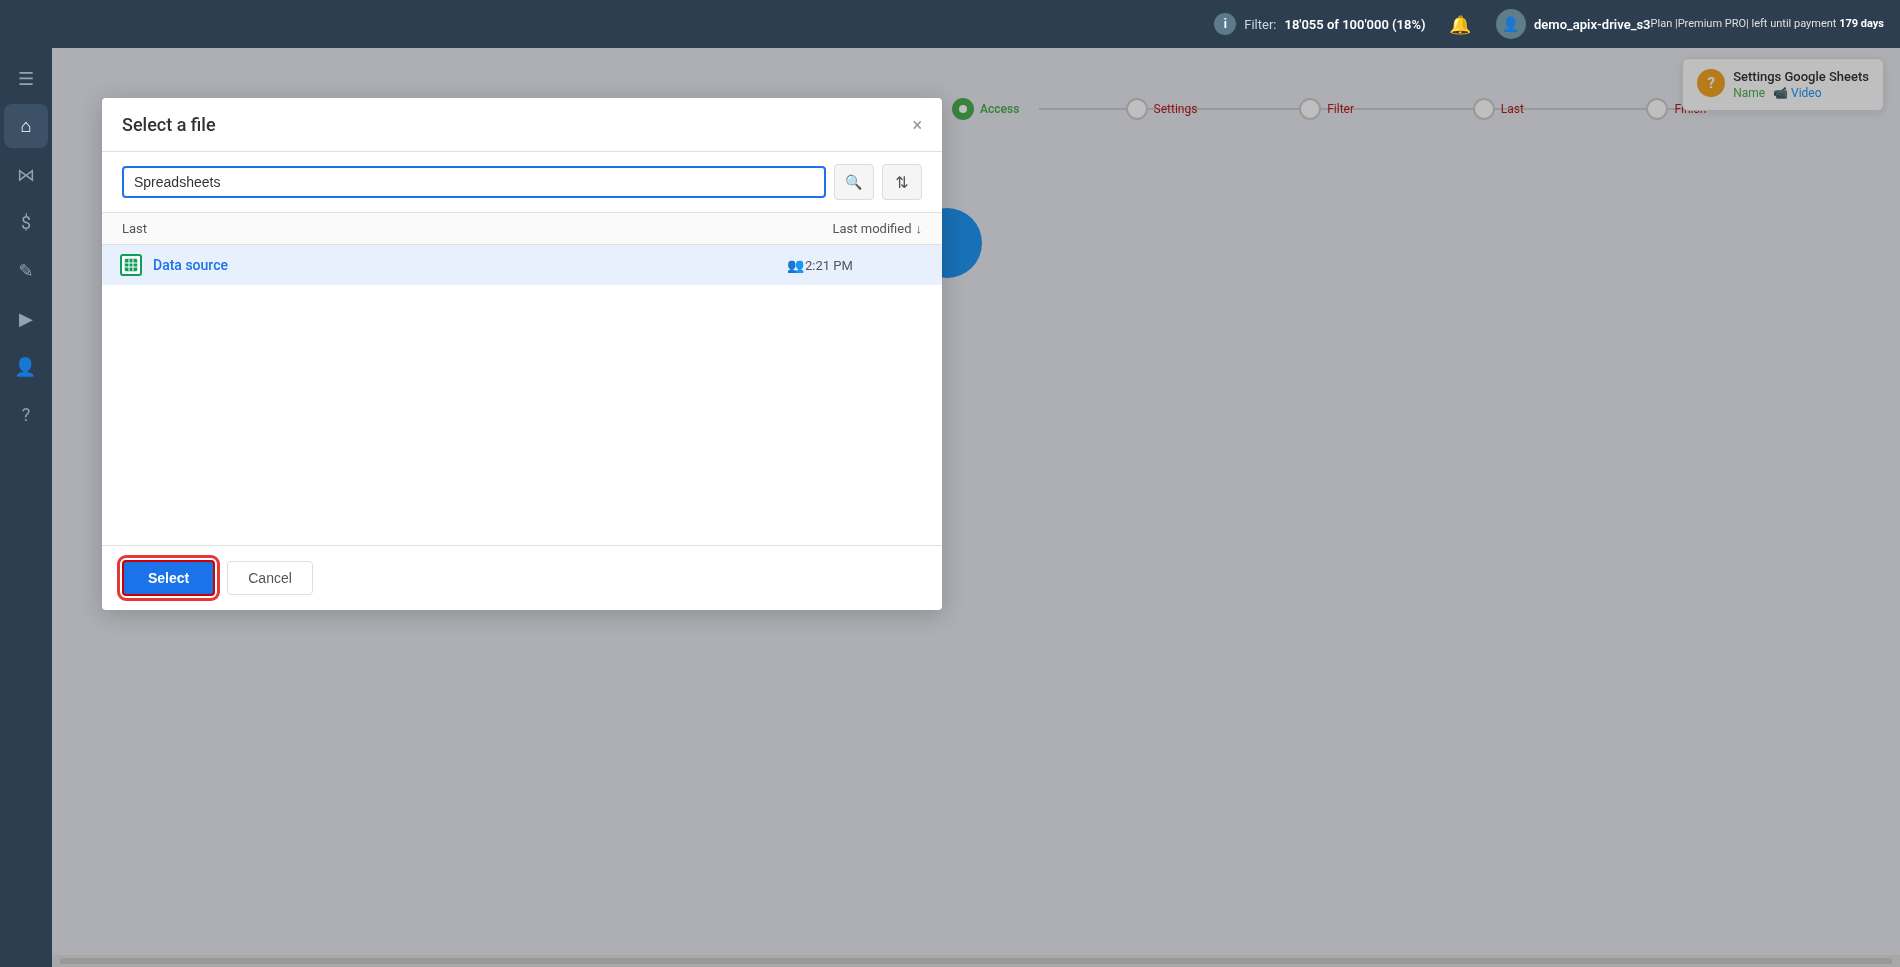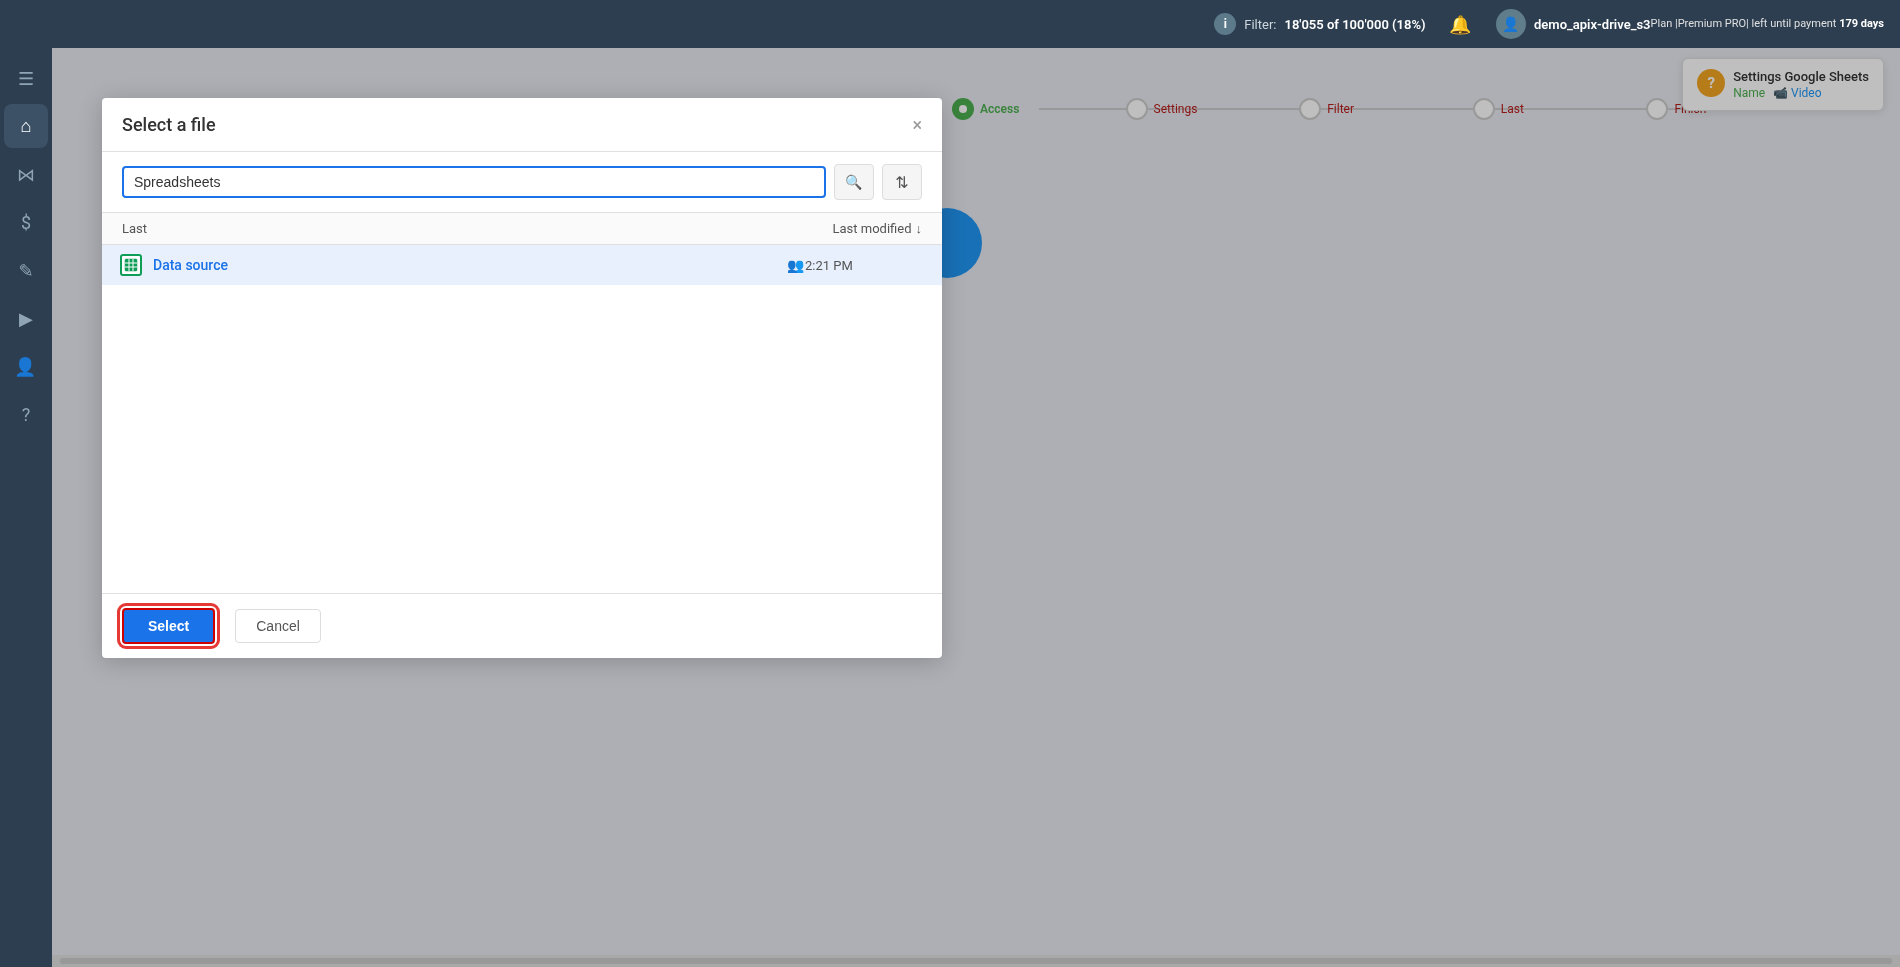--- a/index.html
+++ b/index.html
@@ -287,22 +287,21 @@
     }
     .file-name { flex: 1; color: #1a73e8; font-size: 14px; font-weight: 500; }
     .shared-icon { margin-left: 6px; color: #70757a; font-size: 14px; }
     .file-modified { color: #555; font-size: 13px; width: 120px; text-align: left; }
 
     .modal-footer {
       display: flex;
       align-items: center;
       padding: 14px 20px;
       border-top: 1px solid #e0e0e0;
-      gap: 20px;
-      margin-top: 48px;
+      gap: 12px;
     }
     .btn-select {
       background: #1a73e8;
       color: #fff;
       border: 2px solid #c00;
       border-radius: 4px;
       padding: 8px 24px;
       font-size: 14px;
       font-weight: 600;
       cursor: pointer;

